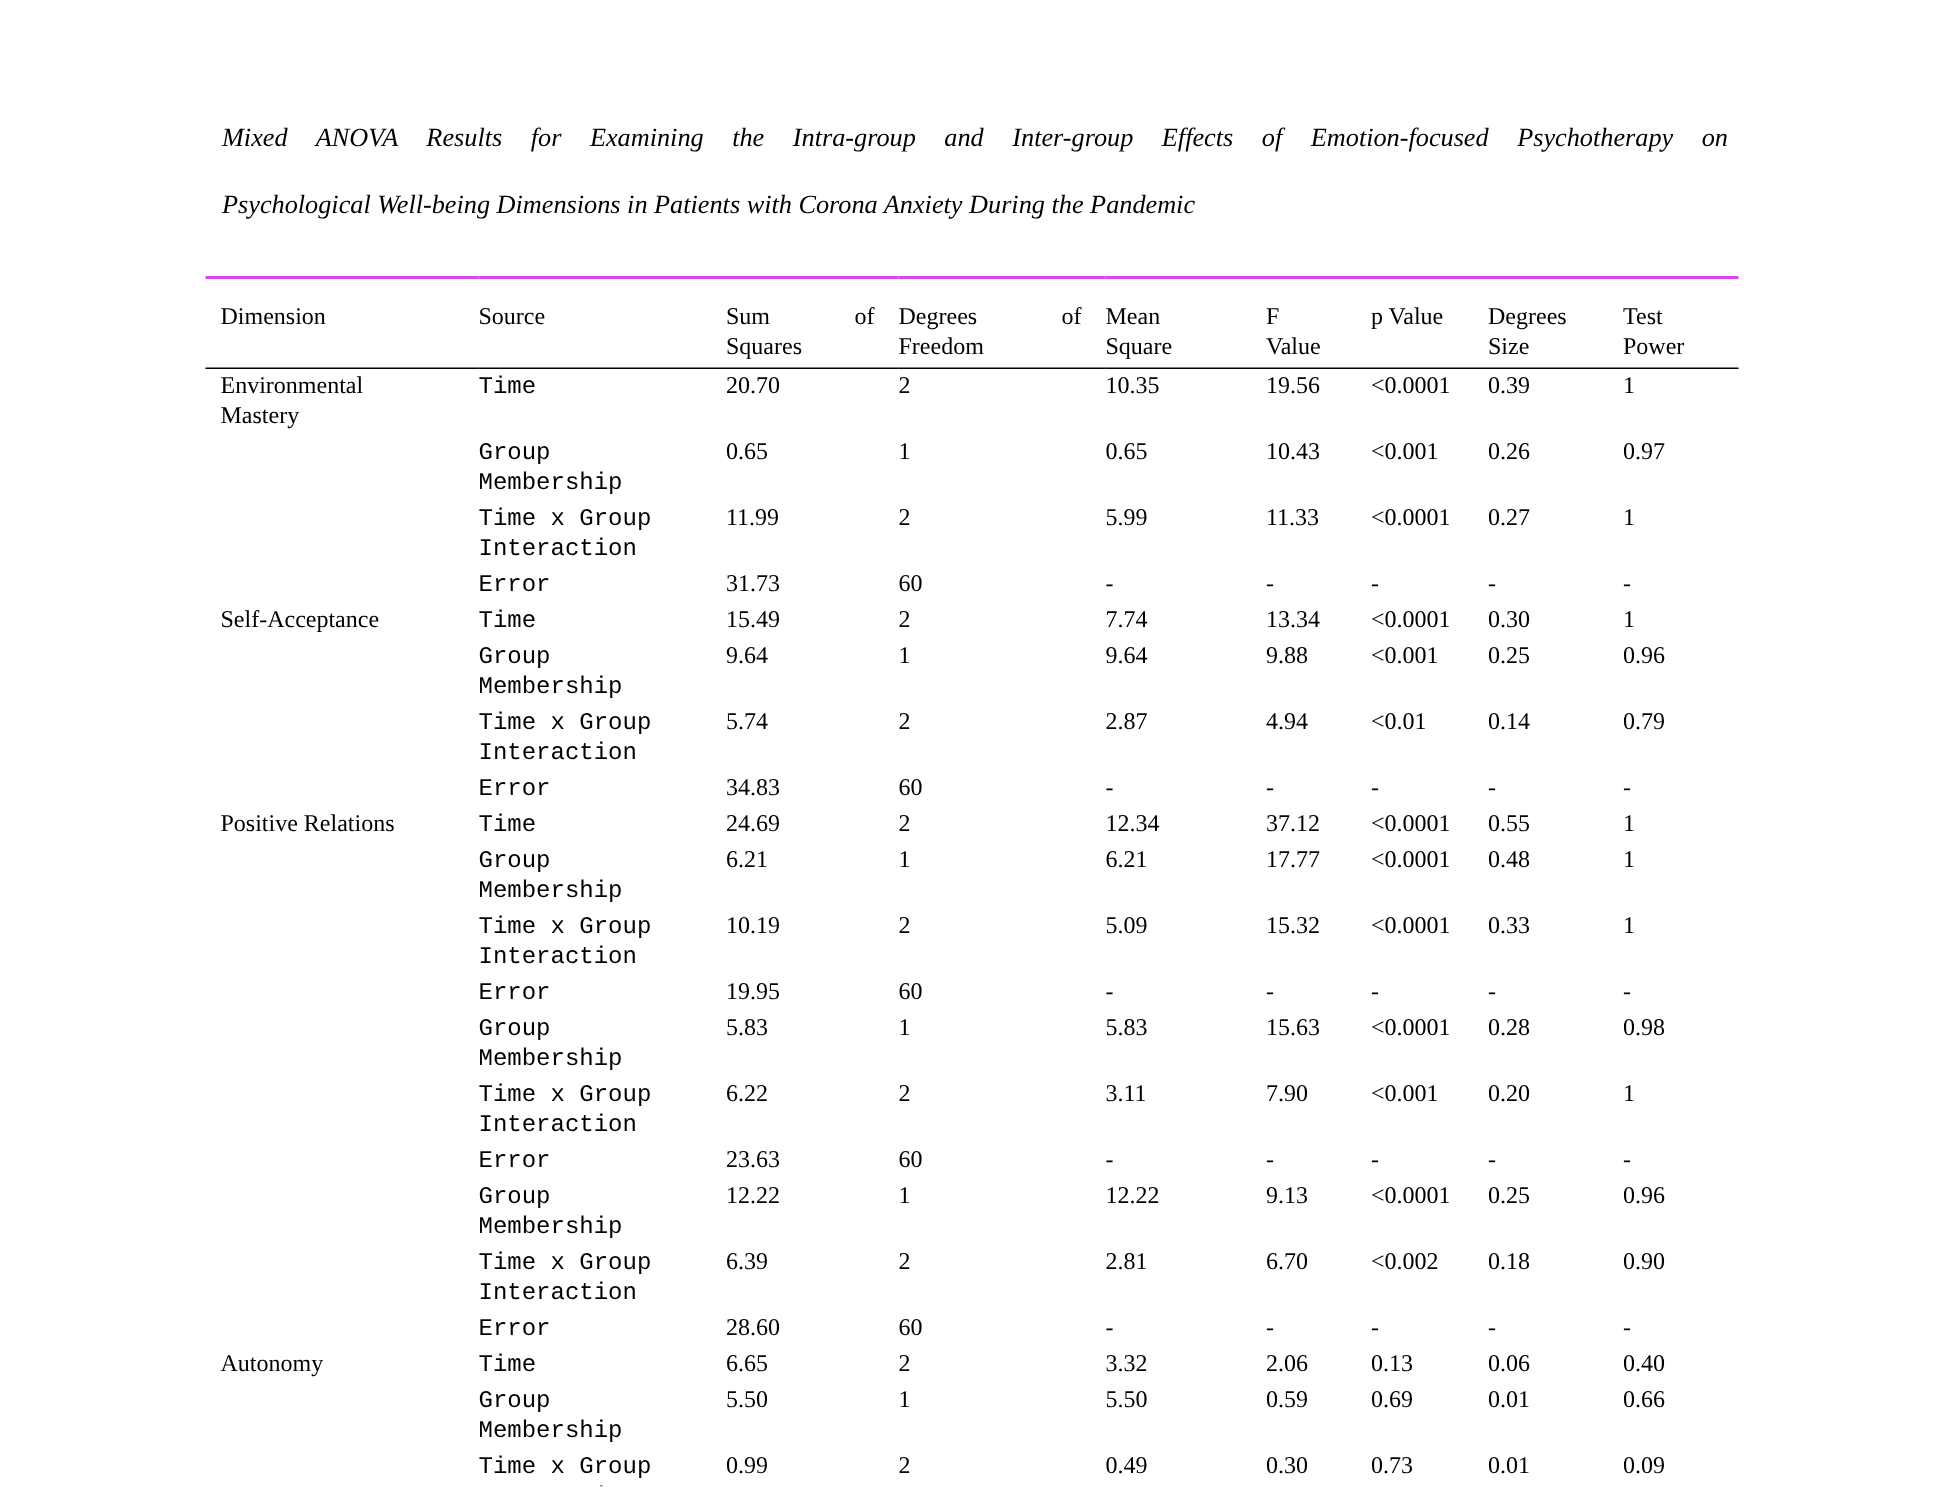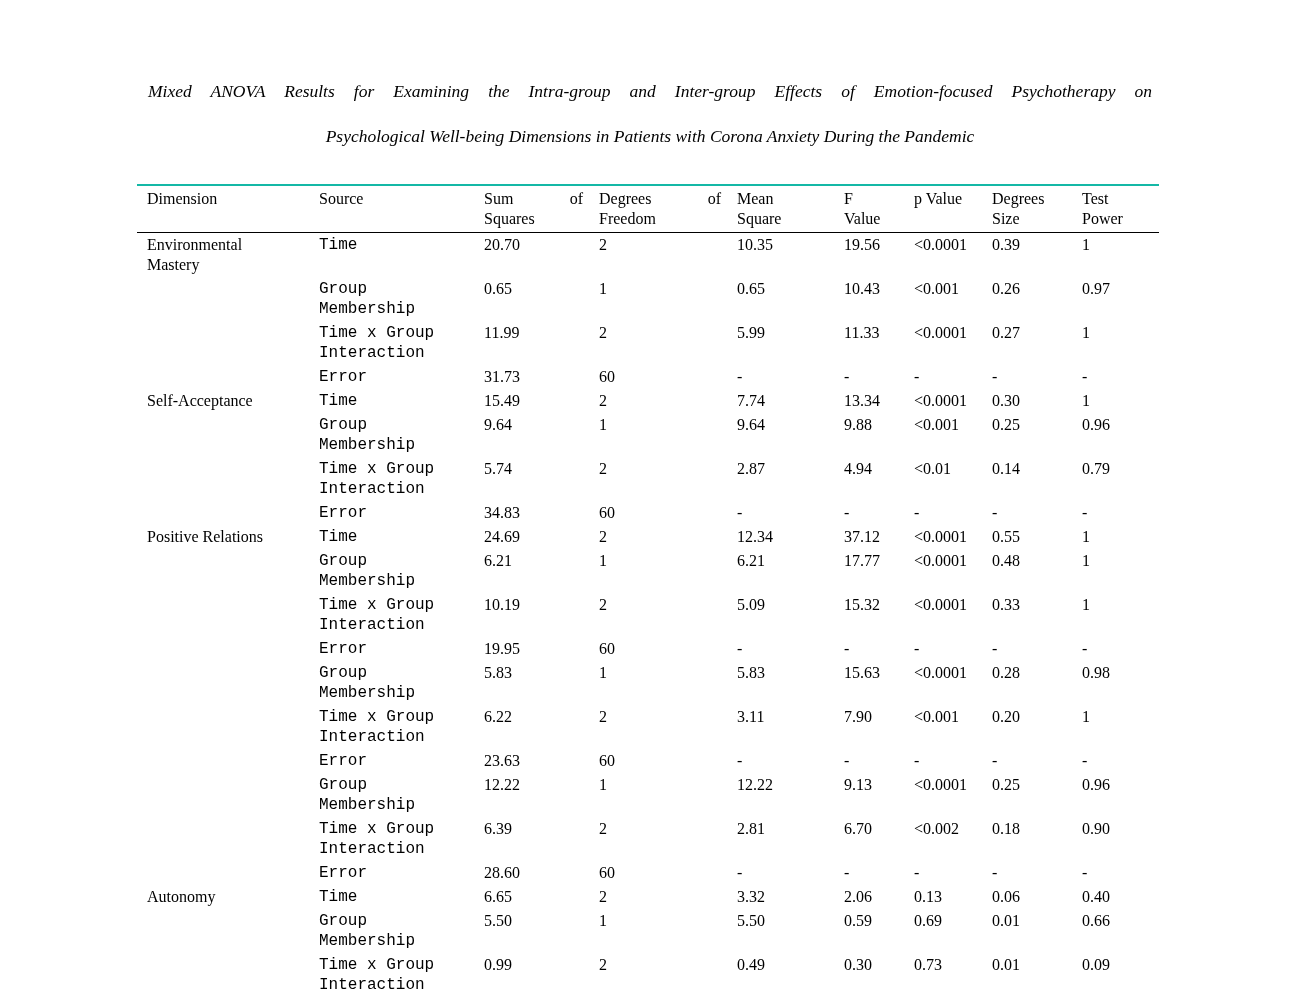--- a/index.html
+++ b/index.html
@@ -19,21 +19,20 @@
   .doc-title {
     position: absolute;
     left: 148px;
     top: 69px;
     width: 1004px;
     font-style: italic;
     font-size: 17.5px;
   }
   .t-line {
     line-height: 45px;
-    text-align: center;
   }
   .t-just {
     text-align: justify;
     text-align-last: justify;
   }
   table.anova {
     position: absolute;
     left: 137px;
     top: 184px;
     width: 1022px;
@@ -45,23 +44,23 @@
     box-sizing: border-box;
     vertical-align: top;
     text-align: left;
     font-weight: normal;
     line-height: 20px;
     padding: 2px 16px 2px 0;
     white-space: pre-line;
     overflow: hidden;
   }
   table.anova th {
-    padding-top: 3px;
+    padding-top: 16px;
     padding-bottom: 3px;
-    border-top: 2px solid #14b8a6;
+    border-top: 2px solid #d946ef;
     border-bottom: 1.5px solid #000;
   }
   table.anova tbody tr:last-child td {
     border-bottom: 2px solid #000;
   }
   .c0w { width: 182px; } .c1w { width: 165px; } .c2w { width: 115px; }
   .c3w { width: 138px; } .c4w { width: 107px; } .c5w { width: 70px; }
   .c6w { width: 78px; }  .c7w { width: 90px; }  .c8w { width: 77px; }
   table.anova .c0 { padding-left: 10px; }
   .jl {

